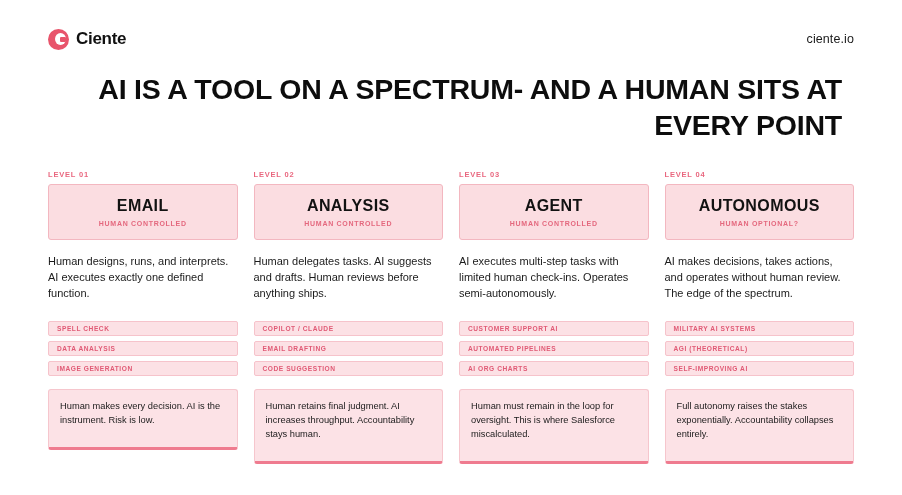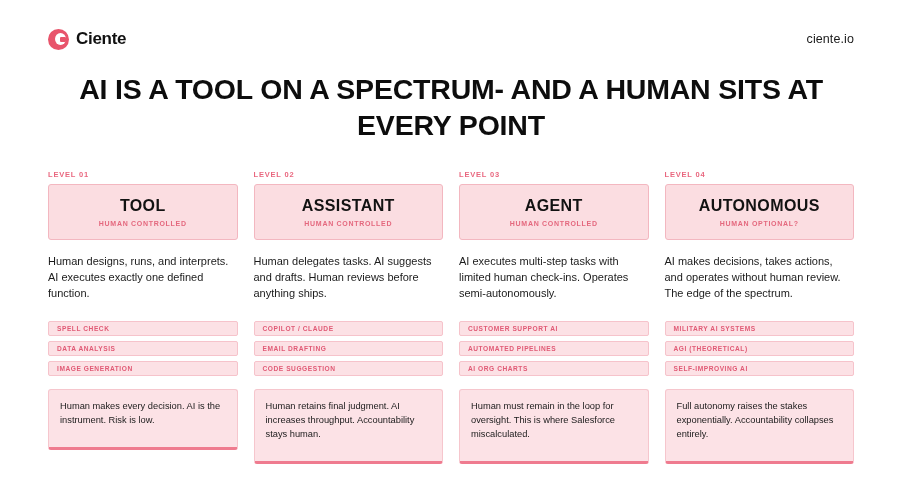--- a/index.html
+++ b/index.html
@@ -64,21 +64,21 @@
   }
   .site-url {
     font-size: 12.5px;
     color: #1a1a1a;
     font-weight: 500;
     letter-spacing: 0.1px;
   }
 
   
   .title-wrap {
-    text-align: center;
+    text-align: right;
     padding: 16px 60px 0 60px;
   }
   .title {
     font-size: 28.5px;
     line-height: 1.26;
     font-weight: bold;
     color: #0d0d0d;
     letter-spacing: -0.2px;
   }
 
@@ -180,36 +180,36 @@
 
   <div class="title-wrap">
     <h1 class="title">AI IS A TOOL ON A SPECTRUM- AND A HUMAN SITS AT EVERY POINT</h1>
   </div>
 
   <div class="grid">
 
     <div class="col">
       <div class="level-label">LEVEL 01</div>
       <div class="head-card">
-        <div class="head-title">TOOL</div>
+        <div class="head-title">EMAIL</div>
         <div class="head-sub">HUMAN CONTROLLED</div>
       </div>
       <div class="desc">Human designs, runs, and interprets. AI executes exactly one defined function.</div>
       <div class="chips">
         <div class="chip">SPELL CHECK</div>
         <div class="chip">DATA ANALYSIS</div>
         <div class="chip">IMAGE GENERATION</div>
       </div>
       <div class="note">Human makes every decision. AI is the instrument. Risk is low.</div>
     </div>
 
     <div class="col">
       <div class="level-label">LEVEL 02</div>
       <div class="head-card">
-        <div class="head-title">ASSISTANT</div>
+        <div class="head-title">ANALYSIS</div>
         <div class="head-sub">HUMAN CONTROLLED</div>
       </div>
       <div class="desc">Human delegates tasks. AI suggests and drafts. Human reviews before anything ships.</div>
       <div class="chips">
         <div class="chip">COPILOT / CLAUDE</div>
         <div class="chip">EMAIL DRAFTING</div>
         <div class="chip">CODE SUGGESTION</div>
       </div>
       <div class="note">Human retains final judgment. AI increases throughput. Accountability stays human.</div>
     </div>

